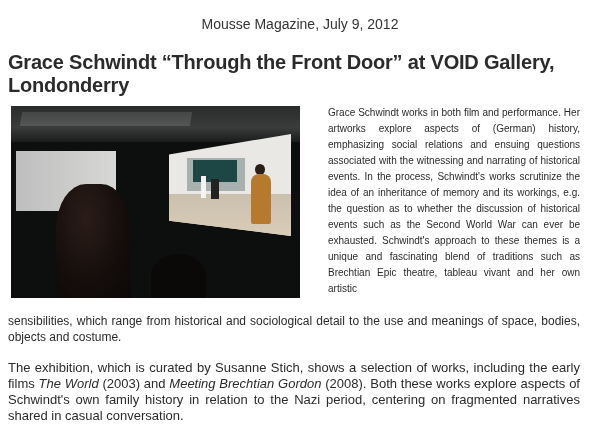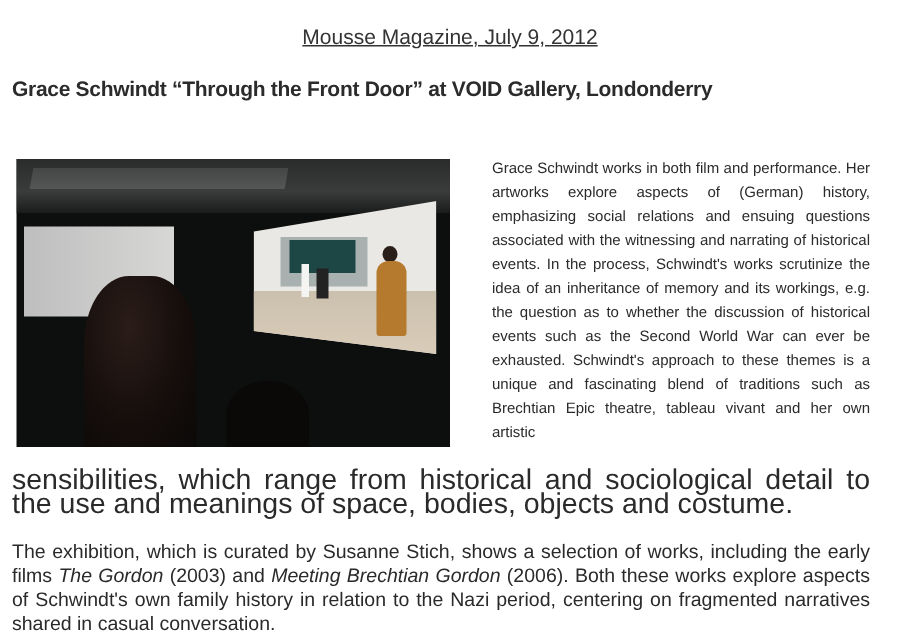--- a/index.html
+++ b/index.html
@@ -1,35 +1,35 @@
 <!DOCTYPE html>
 <html><head>
 <meta charset="utf-8">
 <style>
   html, body { margin: 0; padding: 0; background: #ffffff; }
   body { width: 600px; height: 426px; position: relative; overflow: hidden; font-family: "Liberation Sans", sans-serif; color: #222; }
   .source { position: absolute; top: 16px; left: 0; width: 600px; text-align: center; font-size: 14px; color: #333; }
-  .source span { text-decoration: underline; }
-  .title { position: absolute; top: 51px; left: 8px; font-size: 14px; font-weight: bold; color: #2b2b2b; letter-spacing: -0.2px; }
+  .source span { }
+  .title { position: absolute; top: 51px; left: 8px; font-size: 20px; font-weight: bold; color: #2b2b2b; letter-spacing: -0.2px; }
   .photo { position: absolute; left: 11px; top: 106px; width: 289px; height: 192px; background: #0d0f0e; overflow: hidden; }
   .ceiling { position: absolute; left: 0; top: 0; width: 289px; height: 36px; background: linear-gradient(180deg, #2a2c2b 0%, #3a3c3b 60%, #1a1b1b 100%); }
   .ceil-light { position: absolute; left: 10px; top: 6px; width: 170px; height: 14px; background: linear-gradient(180deg, #4a4c4b, #5c5e5d); transform: skewX(-10deg); opacity: .8; }
   .screen-left { position: absolute; left: 5px; top: 45px; width: 100px; height: 60px; background: linear-gradient(90deg, #bdbebd, #d7d8d6); }
   .screen-right { position: absolute; left: 158px; top: 28px; width: 122px; height: 102px; background: #e9e8e4; clip-path: polygon(0 20%, 100% 0, 100% 100%, 0 85%); }
   .stage-wall { position: absolute; left: 18px; top: 24px; width: 58px; height: 33px; background: #a8b0b0; }
   .curtain { position: absolute; left: 24px; top: 26px; width: 44px; height: 22px; background: #1d4744; }
   .floor { position: absolute; left: 0; top: 60px; width: 122px; height: 42px; background: linear-gradient(180deg, #cbbfae, #d9cdb9); }
   .fig-orange { position: absolute; left: 82px; top: 40px; width: 20px; height: 50px; background: #b57a2e; border-radius: 8px 8px 2px 2px; }
   .fig-orange-head { position: absolute; left: 86px; top: 30px; width: 10px; height: 11px; background: #2a1f18; border-radius: 50%; }
   .fig-seated { position: absolute; left: 42px; top: 45px; width: 8px; height: 20px; background: #222; }
   .fig-stand { position: absolute; left: 32px; top: 42px; width: 5px; height: 22px; background: #f4f4f2; }
   .people { position: absolute; left: 45px; top: 78px; width: 75px; height: 114px; background: radial-gradient(ellipse at 40% 30%, #2b1d18 0%, #140d0b 60%, #0b0908 100%); border-radius: 40% 40% 0 0; }
   .people2 { position: absolute; left: 140px; top: 148px; width: 55px; height: 44px; background: #0a0908; border-radius: 50% 50% 0 0; }
   .article { position: absolute; left: 328px; top: 105px; width: 252px; font-size: 10px; line-height: 16px; text-align: justify; color: #2a2a2a; }
-  .article-cont { position: absolute; left: 8px; top: 313px; width: 572px; font-size: 19px; line-height: 16px; text-align: justify; color: #2a2a2a; }
+  .article-cont { position: absolute; left: 8px; top: 313px; width: 572px; font-size: 12px; line-height: 16px; text-align: justify; color: #2a2a2a; }
   .para2 { position: absolute; left: 8px; top: 360px; width: 572px; font-size: 13px; line-height: 16px; text-align: justify; color: #2a2a2a; }
   .para2 i { font-style: italic; }
 </style>
 </head>
 <body>
 
 <div class="source">
   <span>Mousse Magazine, July 9, 2012</span>
 </div>
 
@@ -50,13 +50,13 @@
     <div class="fig-orange"></div>
   </div>
   <div class="people"></div>
   <div class="people2"></div>
 </div>
 
 <div class="article">Grace Schwindt works in both film and performance. Her artworks explore aspects of (German) history, emphasizing social relations and ensuing questions associated with the witnessing and narrating of historical events. In the process, Schwindt's works scrutinize the idea of an inheritance of memory and its workings, e.g. the question as to whether the discussion of historical events such as the Second World War can ever be exhausted. Schwindt's approach to these themes is a unique and fascinating blend of traditions such as Brechtian Epic theatre, tableau vivant and her own artistic</div>
 
 <div class="article-cont">sensibilities, which range from historical and sociological detail to the use and meanings of space, bodies, objects and costume.</div>
 
-<div class="para2"><span>The exhibition, which is curated by Susanne Stich, shows a selection of works, including the early films </span><i>The Gordon</i><span> (2003) and </span><i>Meeting Brechtian Gordon</i><span> (2006). Both these works explore aspects of Schwindt's own family history in relation to the Nazi period, centering on fragmented narratives shared in casual conversation.</span></div>
+<div class="para2"><span>The exhibition, which is curated by Susanne Stich, shows a selection of works, including the early films </span><i>The World</i><span> (2003) and </span><i>Meeting Brechtian Gordon</i><span> (2008). Both these works explore aspects of Schwindt's own family history in relation to the Nazi period, centering on fragmented narratives shared in casual conversation.</span></div>
 
 </body></html>

